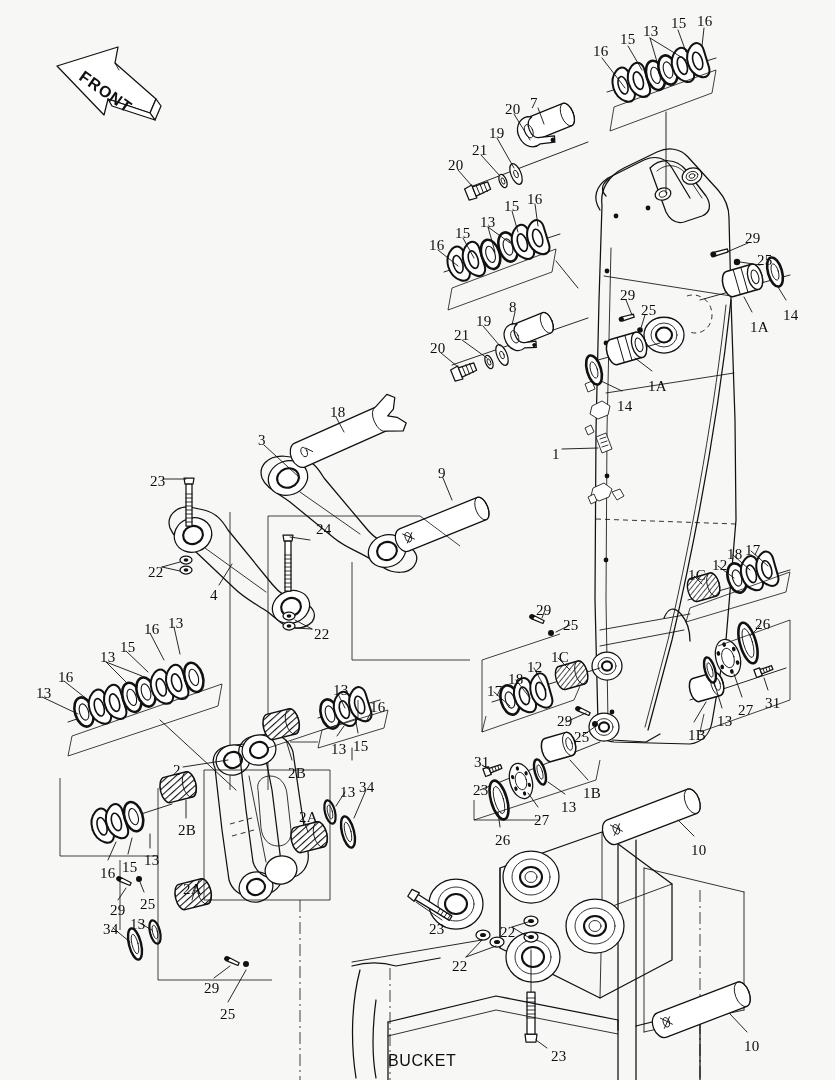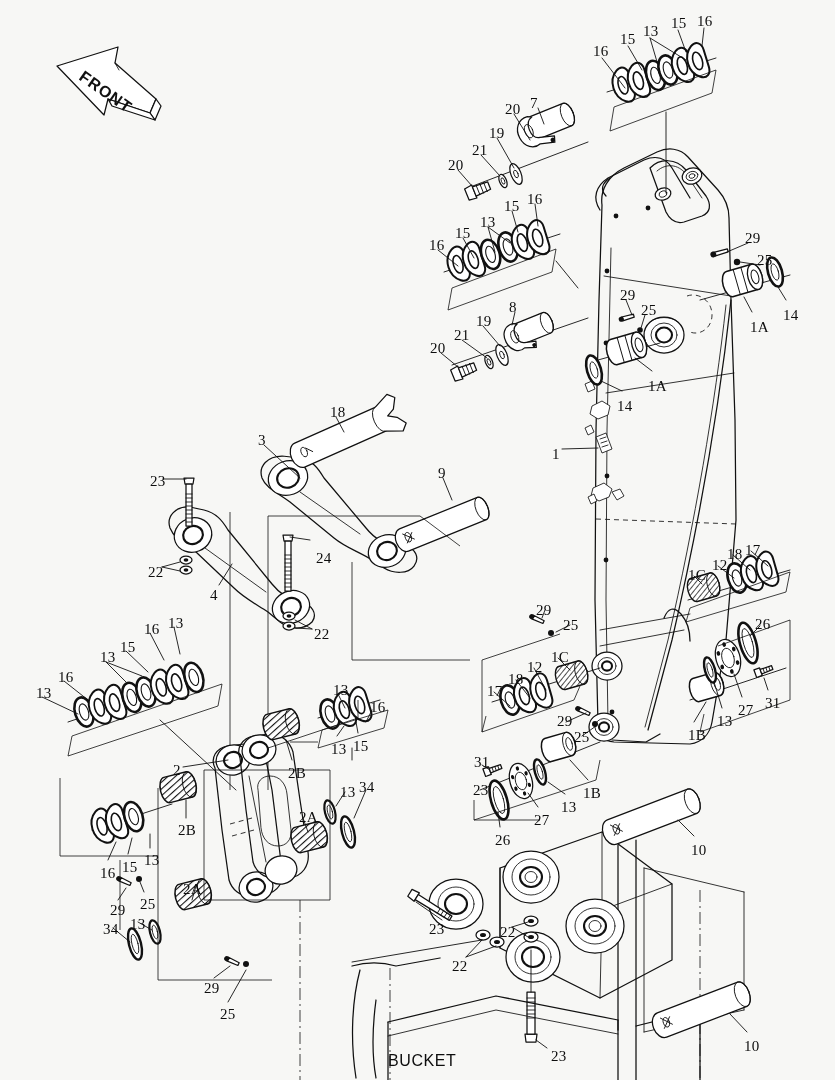--- a/index.html
+++ b/index.html
@@ -866,21 +866,21 @@
       <div class="lbl" style="left: 476px; top: 314px;">19</div>
       <div class="lbl" style="left: 454px; top: 328px;">21</div>
       <div class="lbl" style="left: 430px; top: 341px;">20</div>
       <div class="lbl" style="left: 648px; top: 379px;">1A</div>
       <div class="lbl" style="left: 617px; top: 399px;">14</div>
       <div class="lbl" style="left: 552px; top: 447px;">1</div>
       <div class="lbl" style="left: 330px; top: 405px;">18</div>
       <div class="lbl" style="left: 258px; top: 433px;">3</div>
       <div class="lbl" style="left: 438px; top: 466px;">9</div>
       <div class="lbl" style="left: 150px; top: 474px;">23</div>
-      <div class="lbl" style="left: 316px; top: 551px;">24</div>
+      <div class="lbl" style="left: 316px; top: 522px;">24</div>
       <div class="lbl" style="left: 148px; top: 565px;">22</div>
       <div class="lbl" style="left: 210px; top: 588px;">4</div>
       <div class="lbl" style="left: 314px; top: 627px;">22</div>
       <div class="lbl" style="left: 168px; top: 616px;">13</div>
       <div class="lbl" style="left: 144px; top: 622px;">16</div>
       <div class="lbl" style="left: 120px; top: 640px;">15</div>
       <div class="lbl" style="left: 100px; top: 650px;">13</div>
       <div class="lbl" style="left: 58px; top: 670px;">16</div>
       <div class="lbl" style="left: 36px; top: 686px;">13</div>
       <div class="lbl" style="left: 333px; top: 683px;">13</div>

